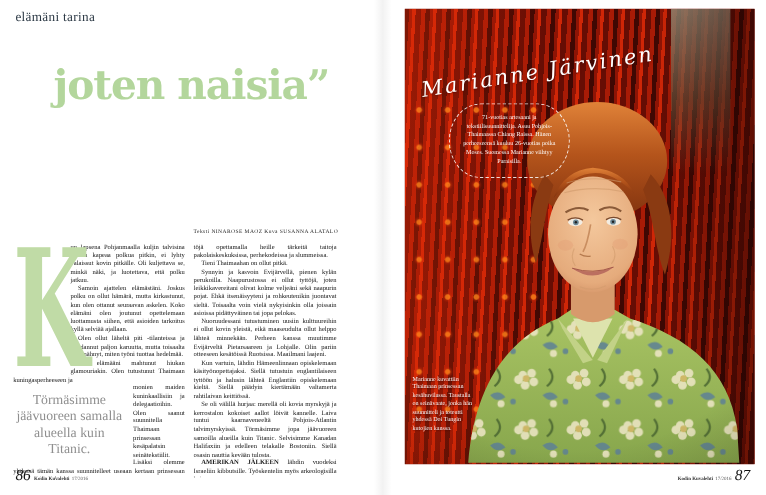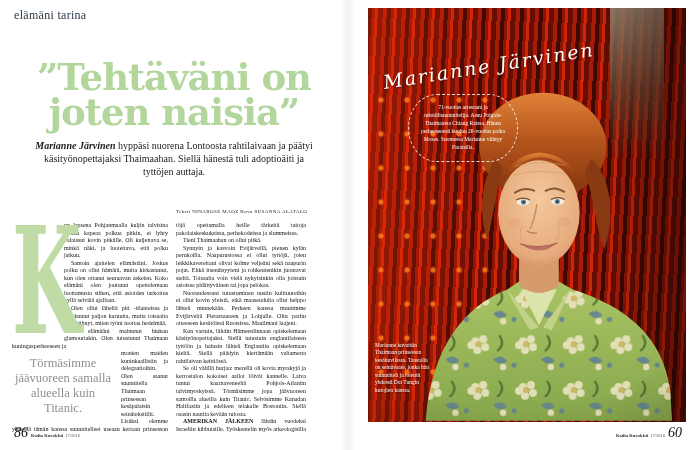--- a/index.html
+++ b/index.html
@@ -75,27 +75,23 @@
 </head>
 <body>
 
 <div id="spread">
 
   <div class="page" id="page-left">
 
     <div class="section-label">elämäni tarina</div>
 
     <h1 class="headline" style="color:#b3d69c;margin:0;">
-      <span style="display:block">”Tehtäväni on</span>
       <span style="display:block">joten naisia”</span>
     </h1>
 
-    <div class="standfirst">
-      <span class="lead">Marianne Järvinen</span><span> hyppäsi nuorena Lontoosta rahtilaivaan ja päätyi käsityönopettajaksi Thaimaahan. Siellä hänestä tuli adoptioäiti ja tyttöjen auttaja.</span>
-    </div>
 
     <div class="byline">Teksti NINAROSE MAOZ Kuva SUSANNA ALATALO</div>
 
     <div class="bodycol" id="col1">
       <div class="dropcap">
         <span style="color:#c0dba6">K</span>
       </div>
       <p>un lapsena Pohjanmaalla kuljin talvisina iltoina kapeaa polkua pitkin, ei lyhty valaissut kovin pitkälle. Oli kuljettava se, minkä näki, ja luotettava, että polku jatkuu.</p>
       <p class="ind">Samoin ajattelen elämästäni. Joskus polku on ollut hämärä, mutta kirkastunut, kun olen ottanut seuraavan askelen. Koko elämäni olen joutunut opettelemaan luottamusta siihen, että asioiden tarkoitus kyllä selviää ajallaan.</p>
       <p class="ind">Olen ollut läheltä piti -tilanteissa ja kohdannut paljon karuutta, mutta toisaalta olen nähnyt, miten työni tuottaa hedelmää.</p>
@@ -207,17 +203,17 @@
       </svg>
 
       <div class="ph" id="ph-vignette"></div>
 
       <div class="script-name">Marianne Järvinen</div>
       <div class="infobox">71-vuotias artesaani ja tekstiilisuunnittelija. Asuu Pohjois-Thaimaassa Chiang Raissa. Hänen perheeseensä kuuluu 26-vuotias poika Moses. Suomessa Marianne viihtyy Paraisilla.</div>
       <div class="photo-caption">Marianne kuvattiin Thaimaan prinsessan kesähuvilassa. Taustalla on seinävaate, jonka hän suunnitteli ja toteutti yhdessä Doi Tungin kutojien kanssa.</div>
     </div>
 
     <div class="footer" id="footer-right">
-      <span class="credit-name">Kodin Kuvalehti</span><span class="credit-issue">17/2016</span><span class="pagenum">60</span>
+      <span class="credit-name">Kodin Kuvalehti</span><span class="credit-issue">17/2016</span><span class="pagenum">87</span>
     </div>
   </div>
 
 </div>
 
 </body></html>

